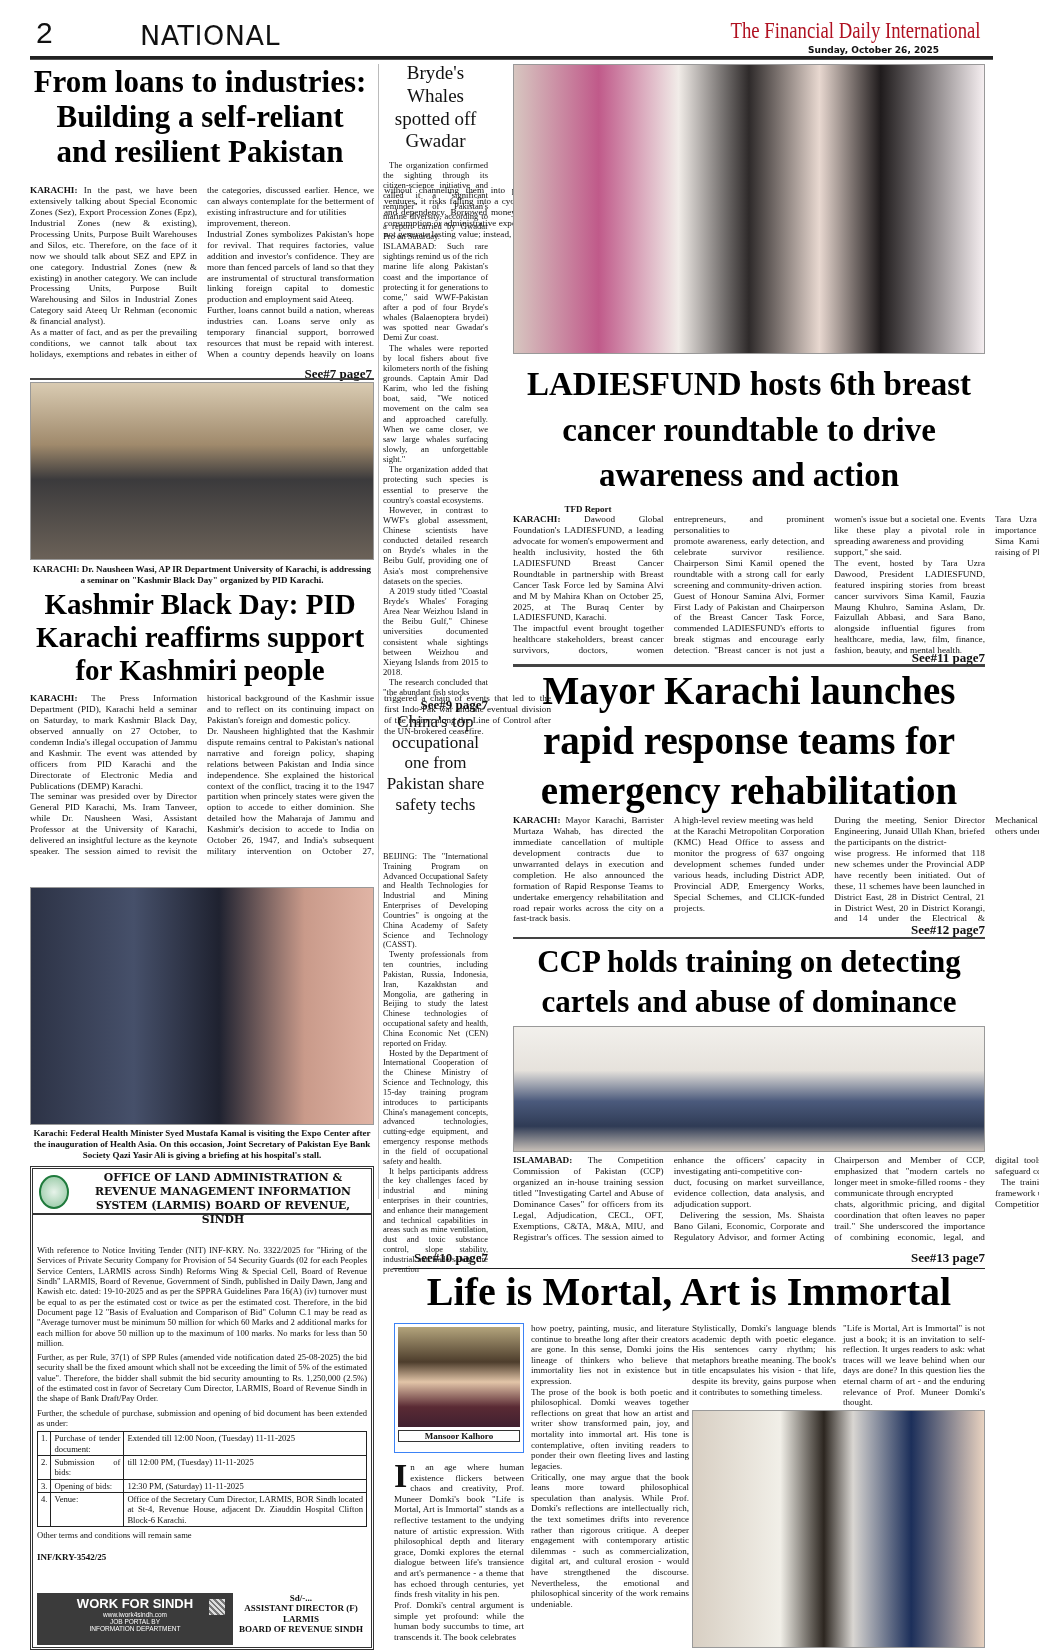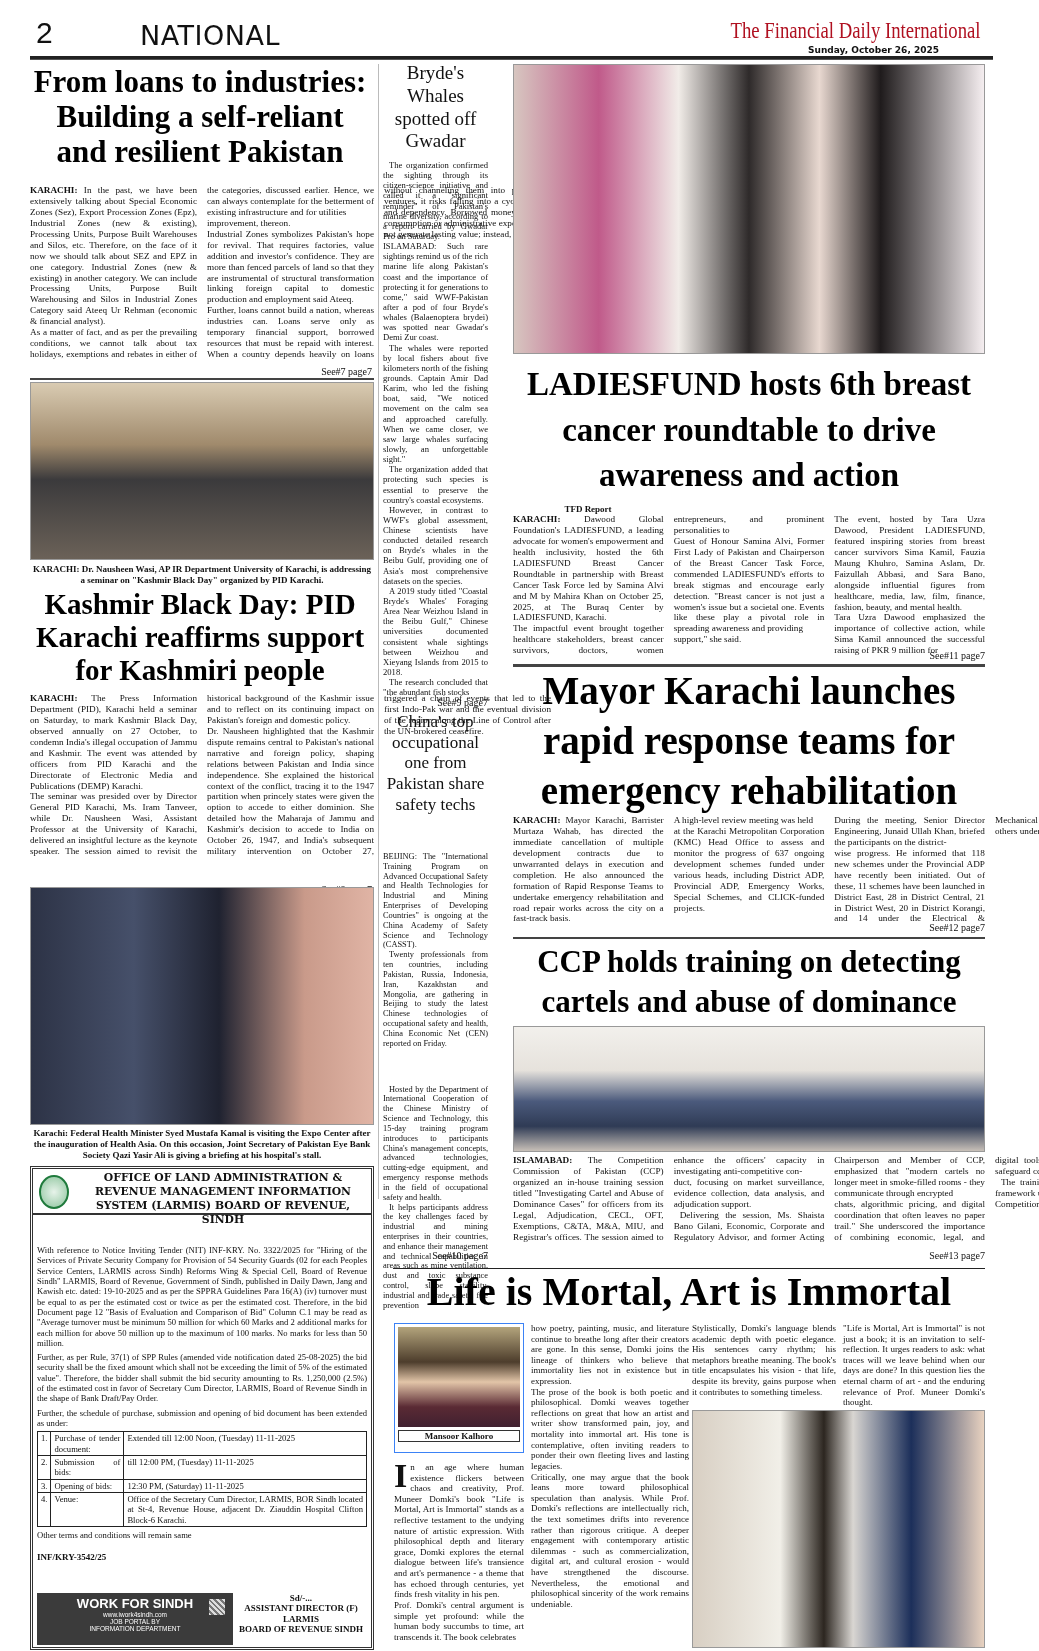--- a/index.html
+++ b/index.html
@@ -6,21 +6,21 @@
   body { width: 1039px; height: 1651px; background: #ffffff; font-family: "Liberation Serif", serif; color: #111; position: relative; overflow: hidden; }
   .abs { position: absolute; }
   .masthead-page { left: 36px; top: 16px; font-family: "Liberation Sans", sans-serif; font-size: 30px; }
   .masthead-section { left: 140px; top: 20px; font-family: "DejaVu Sans", sans-serif; font-size: 27px; letter-spacing: 0.5px; }
   .masthead-brand { right: 58px; top: 17px; font-family: "Liberation Serif", serif; font-size: 24px; color: #b01020; transform: scaleX(0.78); transform-origin: right center; white-space: nowrap; }
   .masthead-date { right: 100px; top: 45px; font-family: "DejaVu Sans", sans-serif; font-size: 9px; font-weight: bold; }
   .rule-top { left: 30px; top: 56px; width: 963px; height: 4px; border-top: 3px solid #222; border-bottom: 1px solid #555; }
   .hl { font-family: "Liberation Serif", serif; font-weight: bold; text-align: center; line-height: 1.13; color: #000; }
   .body { font-size: 9.2px; line-height: 1.19; text-align: justify; column-gap: 10px; }
   .body b { font-weight: bold; }
-  .see { font-size: 10px; font-weight: normal; text-align: right; }
+  .see { font-size: 13px; font-weight: bold; text-align: right; }
   .photo { background: linear-gradient(135deg, #8a7a6a, #c9b8a5 40%, #6c5c4e 70%, #3a332e); border: 1px solid #999; }
   .caption { font-size: 9px; font-weight: bold; text-align: center; line-height: 1.2; }
   .hrule { height: 3px; background: #444; }
   .vrule { width: 1px; background: #bbb; }
   .notice { border: 3px double #333; }
   .corr-bar { background: #111; color: #fff; font-family: "Liberation Sans", sans-serif; font-weight: bold; font-size: 20px; text-align: center; border-radius: 14px; letter-spacing: 1px; }
   table.tender { border-collapse: collapse; font-size: 8.6px; width: 100%; }
   table.tender td { border: 1px solid #222; padding: 1px 3px; vertical-align: top; }
   .dropcap::first-letter { float: left; font-size: 34px; line-height: 0.85; padding-right: 3px; font-weight: bold; }
 </style>
@@ -118,31 +118,32 @@
   <p style="text-indent:6px;">However, in contrast to WWF's global assessment, Chinese scientists have conducted detailed research on Bryde's whales in the Beibu Gulf, providing one of Asia's most comprehensive datasets on the species.</p>
   <p style="text-indent:6px;">A 2019 study titled "Coastal Bryde's Whales' Foraging Area Near Weizhou Island in the Beibu Gulf," Chinese universities documented consistent whale sightings between Weizhou and Xieyang Islands from 2015 to 2018.</p>
   <p style="text-indent:6px;">The research concluded that "the abundant fish stocks</p>
 </div>
 <div class="abs see" style="left:383px;top:697px;width:105px;">See#9 page7</div>
 
 <div class="abs" style="left:383px;top:712px;width:105px;font-family:'Liberation Serif',serif;font-size:17px;text-align:center;line-height:1.22;">China's top occupational one from Pakistan share safety techs</div>
 <div class="abs body" style="left:383px;top:852px;width:105px;font-size:8.4px;line-height:1.17;">
   <p><span>BEIJING:</span> <span>The "International Training Program on Advanced Occupational Safety and Health Technologies for Industrial and Mining Enterprises of Developing Countries" is ongoing at the China Academy of Safety Science and Technology (CASST).</span></p>
   <p style="text-indent:6px;">Twenty professionals from ten countries, including Pakistan, Russia, Indonesia, Iran, Kazakhstan and Mongolia, are gathering in Beijing to study the latest Chinese technologies of occupational safety and health, China Economic Net (CEN) reported on Friday.</p>
-  <p style="text-indent:6px;margin-top:36px;">Hosted by the Department of International Cooperation of the Chinese Ministry of Science and Technology, this 15-day training program introduces to participants China's management concepts, advanced technologies, cutting-edge equipment, and emergency response methods in the field of occupational safety and health.</p>
+  <p style="text-indent:6px;">Hosted by the Department of International Cooperation of the Chinese Ministry of Science and Technology, this 15-day training program introduces to participants China's management concepts, advanced technologies, cutting-edge equipment, and emergency response methods in the field of occupational safety and health.</p>
   <p style="text-indent:6px;">It helps participants address the key challenges faced by industrial and mining enterprises in their countries, and enhance their management and technical capabilities in areas such as mine ventilation, dust and toxic substance control, slope stability, industrial and trade safety, fire prevention</p>
 </div>
 <div class="abs see" style="left:383px;top:1250px;width:105px;">See#10 page7</div>
 
 <div class="abs photo" style="left:513px;top:64px;width:472px;height:290px;background:linear-gradient(90deg,#d7c6c0 0%,#c05a8a 18%,#f1ece8 35%,#2e2a2a 50%,#e8d8d0 65%,#1f1b1c 78%,#f5eef0 100%);"></div>
 <div class="abs hl" style="left:510px;top:362px;width:478px;font-size:33px;line-height:1.38;">LADIESFUND hosts 6th breast cancer roundtable to drive awareness and action</div>
 <div class="abs" style="left:513px;top:504px;width:150px;text-align:center;font-size:9px;font-weight:bold;">TFD Report</div>
 <div class="abs body" style="left:513px;top:514px;width:472px;height:146px;column-count:3;">
   <p><b>KARACHI:</b> <span>Dawood Global Foundation's LADIESFUND, a leading advocate for women's empowerment and health inclusivity, hosted the 6th LADIESFUND Breast Cancer Roundtable in partnership with Breast Cancer Task Force led by Samina Alvi and M by Mahira Khan on October 25, 2025, at The Buraq Center by LADIESFUND, Karachi.</span></p>
   <p>The impactful event brought together healthcare stakeholders, breast cancer survivors, doctors, women entrepreneurs, and prominent personalities to</p>
+  <p>promote awareness, early detection, and celebrate survivor resilience. Chairperson Simi Kamil opened the roundtable with a strong call for early screening and community-driven action.</p>
   <p>Guest of Honour Samina Alvi, Former First Lady of Pakistan and Chairperson of the Breast Cancer Task Force, commended LADIESFUND's efforts to break stigmas and encourage early detection. "Breast cancer is not just a women's issue but a societal one. Events like these play a pivotal role in spreading awareness and providing</p>
   <p>support," she said.</p>
   <p>The event, hosted by Tara Uzra Dawood, President LADIESFUND, featured inspiring stories from breast cancer survivors Sima Kamil, Fauzia Maung Khuhro, Samina Aslam, Dr. Faizullah Abbasi, and Sara Bano, alongside influential figures from healthcare, media, law, film, finance, fashion, beauty, and mental health.</p>
   <p>Tara Uzra Dawood emphasized the importance of collective action, while Sima Kamil announced the successful raising of PKR 9 million for</p>
 </div>
 <div class="abs see" style="left:813px;top:650px;width:172px;">See#11 page7</div>
 <div class="abs hrule" style="left:513px;top:664px;width:472px;"></div>
 
 <div class="abs hl" style="left:510px;top:666px;width:478px;font-size:39px;line-height:1.28;">Mayor Karachi launches rapid response teams for emergency rehabilitation</div>
 <div class="abs body" style="left:513px;top:815px;width:472px;height:112px;column-count:3;">

